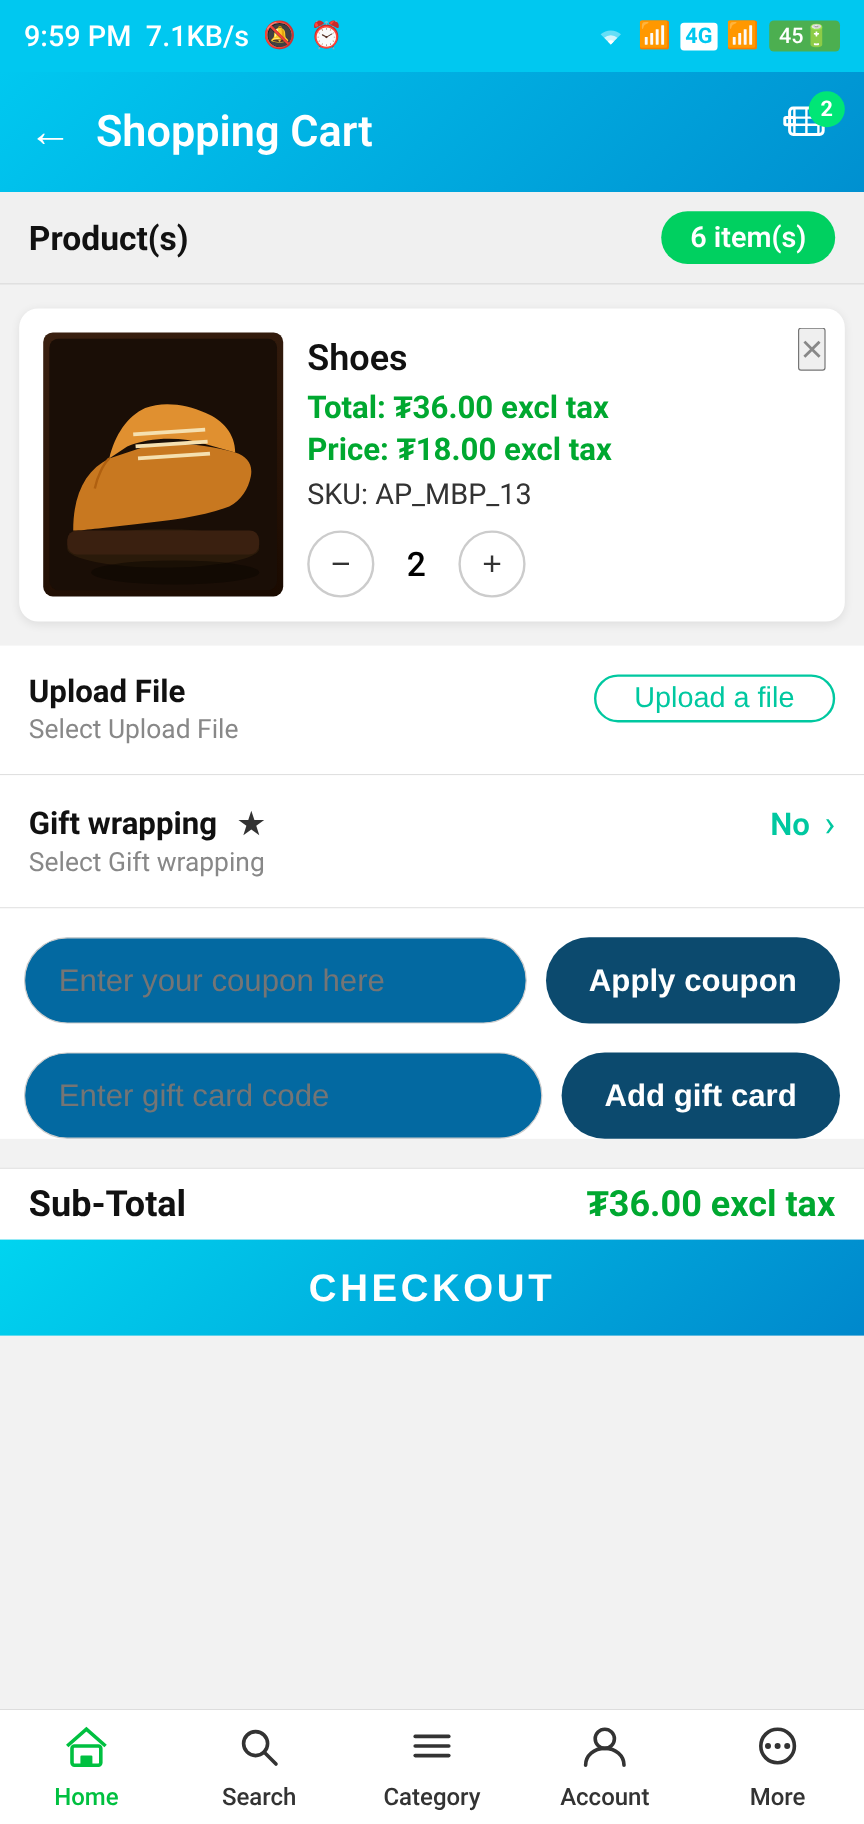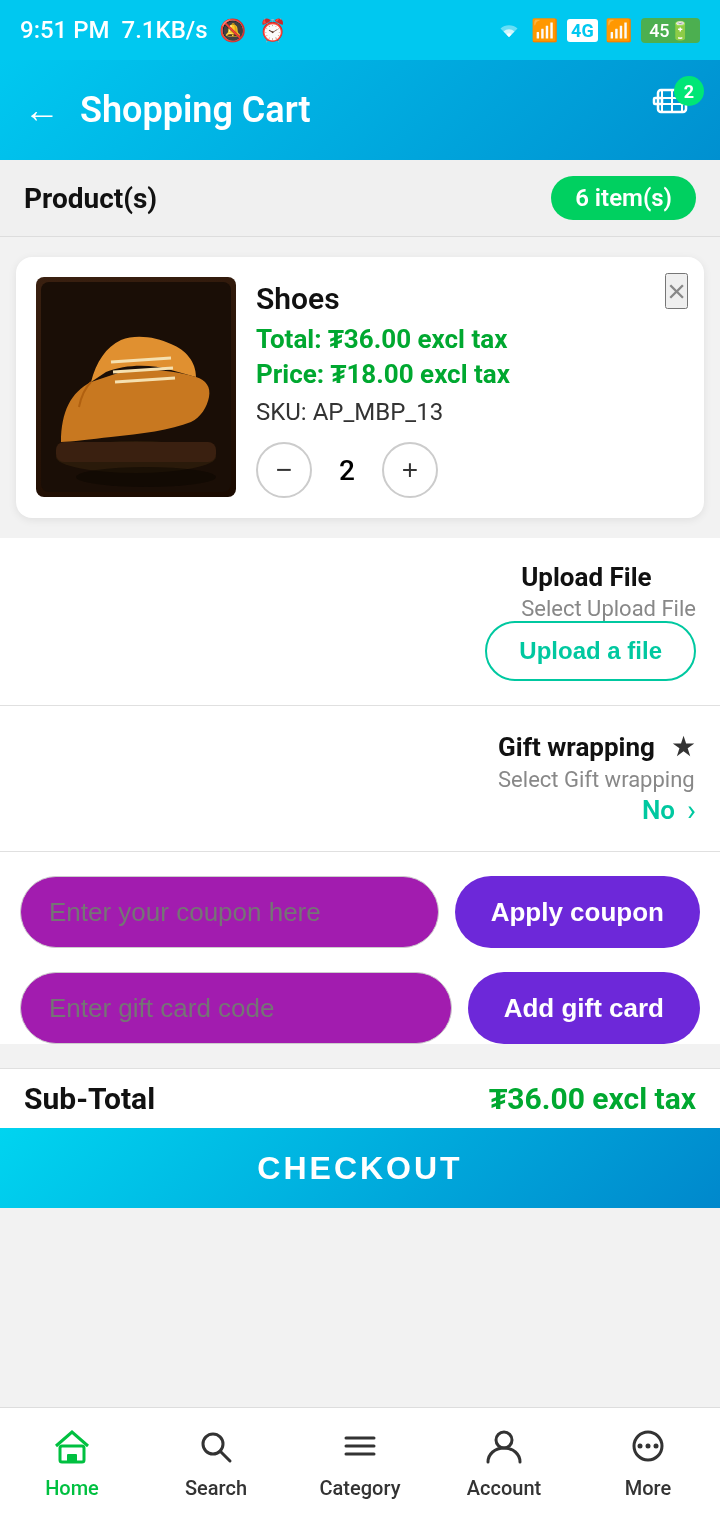--- a/index.html
+++ b/index.html
@@ -170,43 +170,42 @@
       text-align: center;
       font-size: 28px;
       font-weight: 500;
     }
 
     
     .section-row {
       background: white;
       padding: 24px 24px;
       display: flex;
-      align-items: flex-end;
+      align-items: flex-start;
       justify-content: space-between;
       border-bottom: 1px solid #e0e0e0;
-      flex-direction: column;
     }
     .section-label-main {
       font-size: 26px;
       font-weight: 700;
       color: #111;
     }
     .section-label-sub {
       font-size: 22px;
       color: #888;
       margin-top: 4px;
     }
     .upload-btn {
       border: 2px solid #00c8a0;
       border-radius: 40px;
-      padding: 14px 32px;
+      padding: 4px 32px;
       background: white;
       color: #00c8a0;
       font-size: 24px;
-      font-weight: 700;
+      font-weight: 400;
       cursor: pointer;
     }
     .gift-value {
       display: flex;
       align-items: center;
       gap: 12px;
     }
     .gift-no {
       font-size: 26px;
       font-weight: 600;
@@ -240,24 +239,24 @@
     }
     .coupon-input {
       flex: 1;
       height: 72px;
       border: 1.5px solid #ccc;
       border-radius: 40px;
       padding: 0 28px;
       font-size: 26px;
       color: #bbb;
       outline: none;
-      background: #a21caf;
+      background: #0369a1;
     }
     .apply-btn {
-      background: #6d28d9;
+      background: #0c4a6e;
       color: white;
       border: none;
       border-radius: 40px;
       padding: 0 36px;
       height: 72px;
       font-size: 26px;
       font-weight: 600;
       cursor: pointer;
       white-space: nowrap;
     }
@@ -298,21 +297,21 @@
       align-items: center;
       justify-content: center;
     }
 
     
     .bottom-nav {
       position: fixed;
       bottom: 0;
       left: 0;
       width: 720px;
-      height: 113px;
+      height: 96px;
       background: white;
       border-top: 1px solid #ddd;
       display: flex;
       align-items: center;
     }
     .nav-item {
       flex: 1;
       display: flex;
       flex-direction: column;
       align-items: center;
@@ -351,21 +350,21 @@
       align-items: center;
       justify-content: center;
       overflow: hidden;
     }
   </style>
 </head>
 <body>
 
 <div class="status-bar">
   <div class="status-bar-left">
-    <span>9:51 PM</span>
+    <span>9:59 PM</span>
     <span>7.1KB/s</span>
 
     <span style="font-size:22px;">🔕</span>
     <span style="font-size:22px;">⏰</span>
   </div>
   <div class="status-bar-right">
 
     <svg width="30" height="22" viewBox="0 0 30 22" fill="white">
       <path d="M15 18l2.5-2.5a3.5 3.5 0 00-5 0L15 18z"></path>
       <path d="M15 18l5.5-5.5a8 8 0 00-11 0L15 18z" opacity="0.7"></path>

